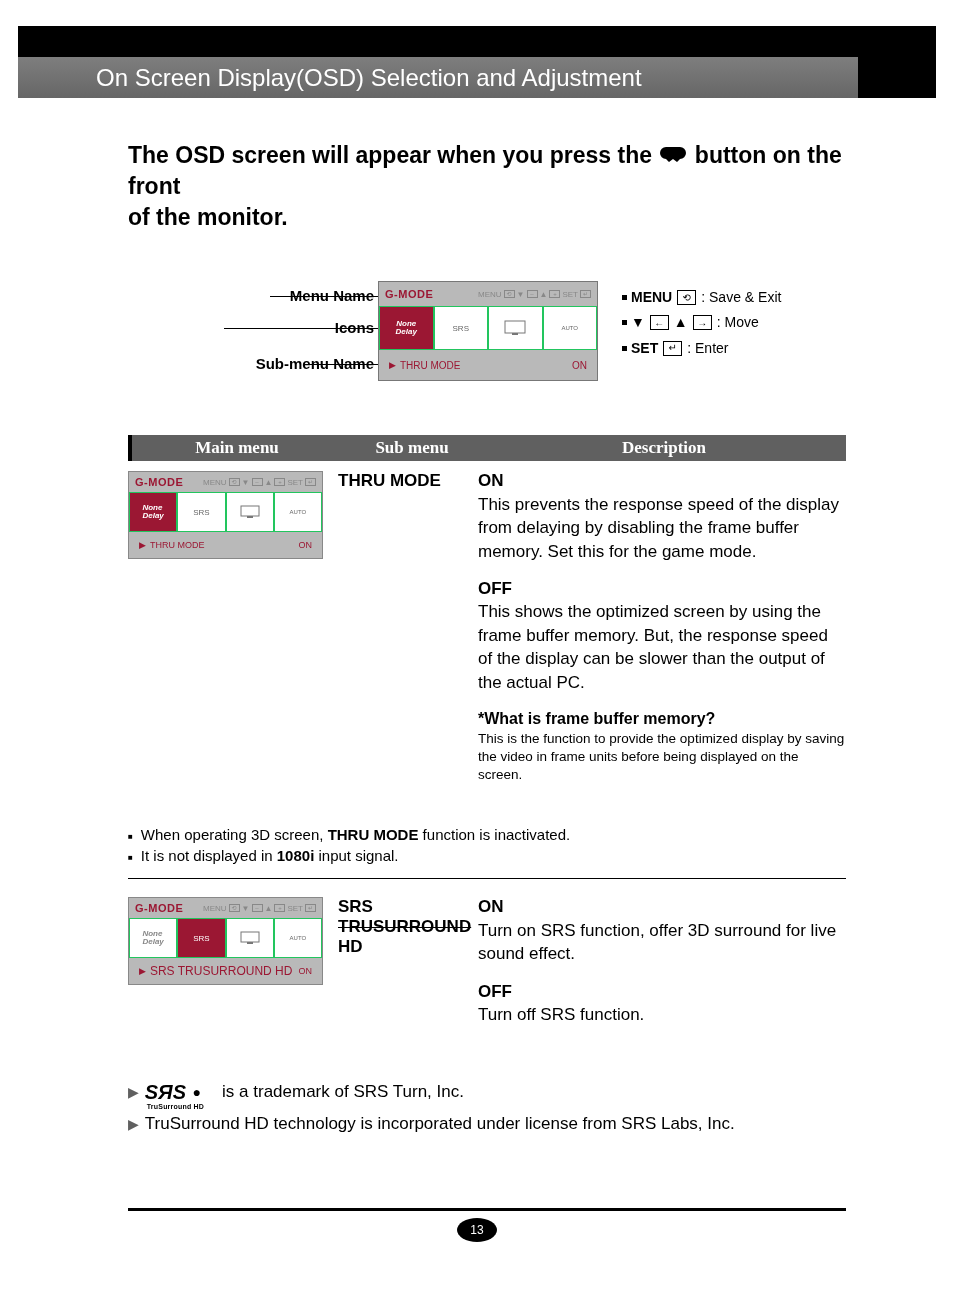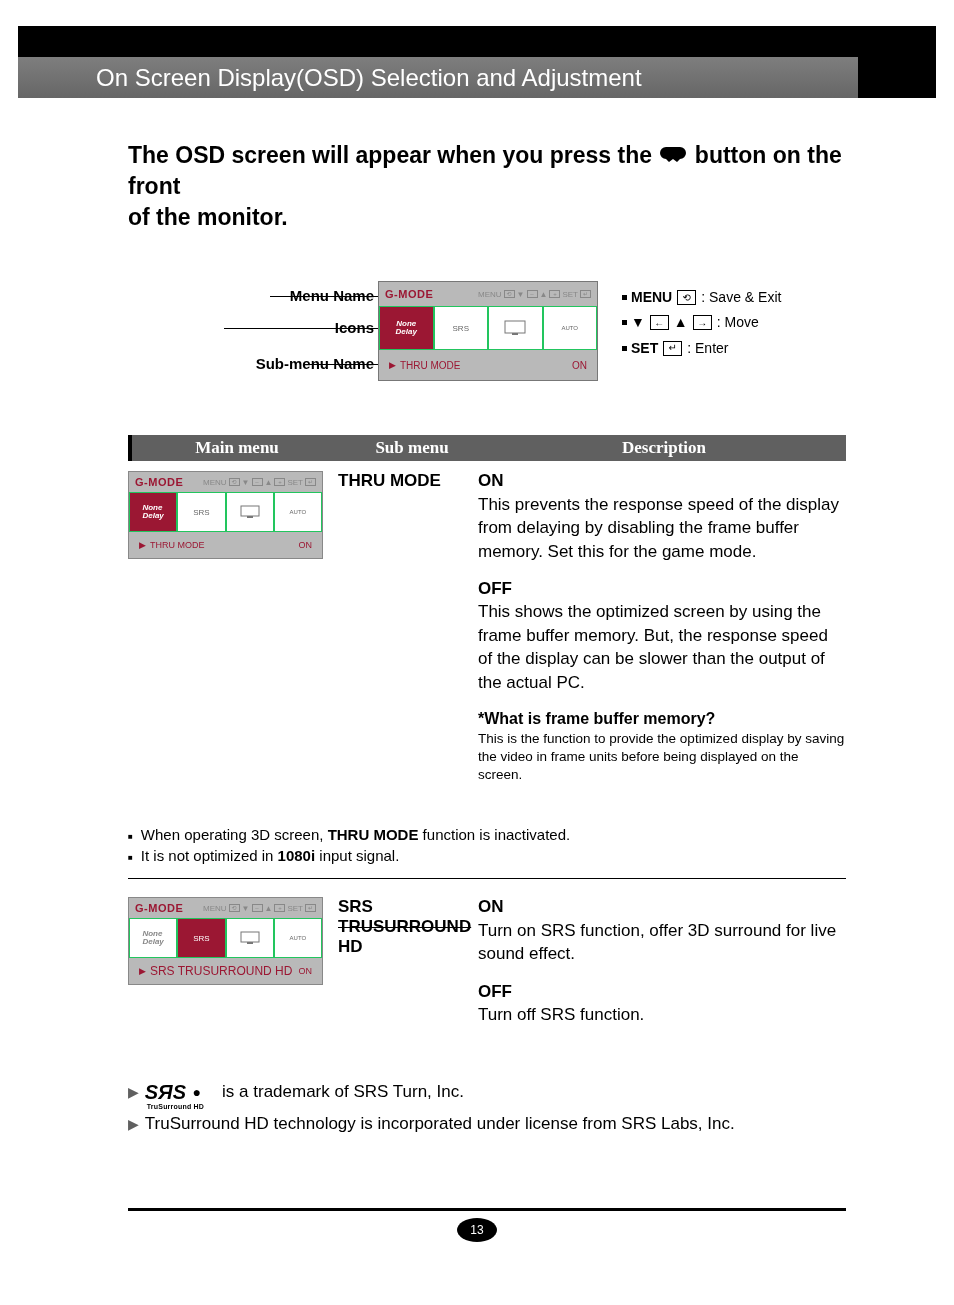--- a/index.html
+++ b/index.html
@@ -251,21 +251,21 @@
       <p><b>OFF</b><br><span>This shows the optimized screen by using the frame buffer memory. But, the response speed of the display can be slower than the output of the actual PC.</span></p>
       <p class="small"><b>*What is frame buffer memory?</b><br><span>This is the function to provide the optimized display by saving the video in frame units before being displayed on the screen.</span></p>
     </div>
   </div>
 
   <div class="bullets">
     <div class="b">
         <span><span>When operating 3D screen, </span><b>THRU MODE</b><span> function is inactivated.</span></span>
       </div>
     <div class="b">
-        <span><span>It is not optimized in </span><b>1080i</b><span> input signal.</span></span>
+        <span><span>It is not displayed in </span><b>1080i</b><span> input signal.</span></span>
       </div>
   </div>
   <div class="hr"></div>
 
   <div class="row-block">
     <div class="col-main">
       <div class="mini-osd">
         <div class="osd-hdr">
             <span class="gmode">G-MODE</span>
           <span class="ctrl">

